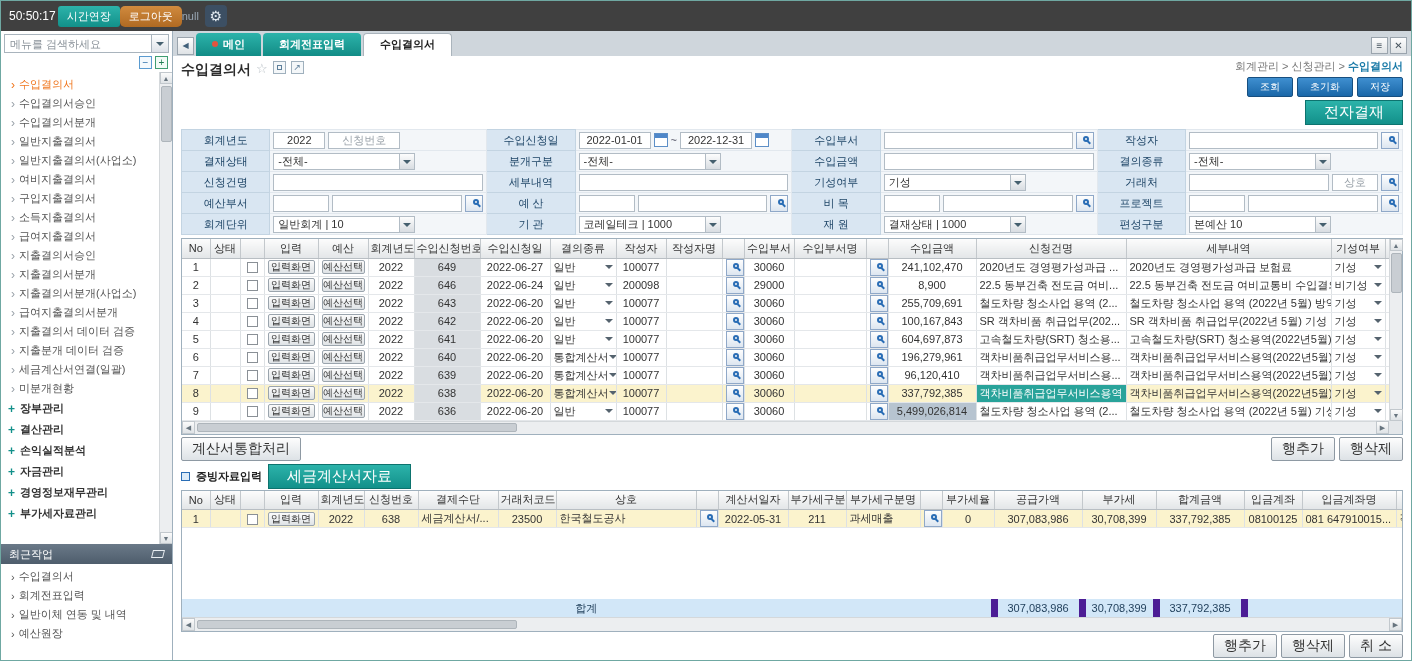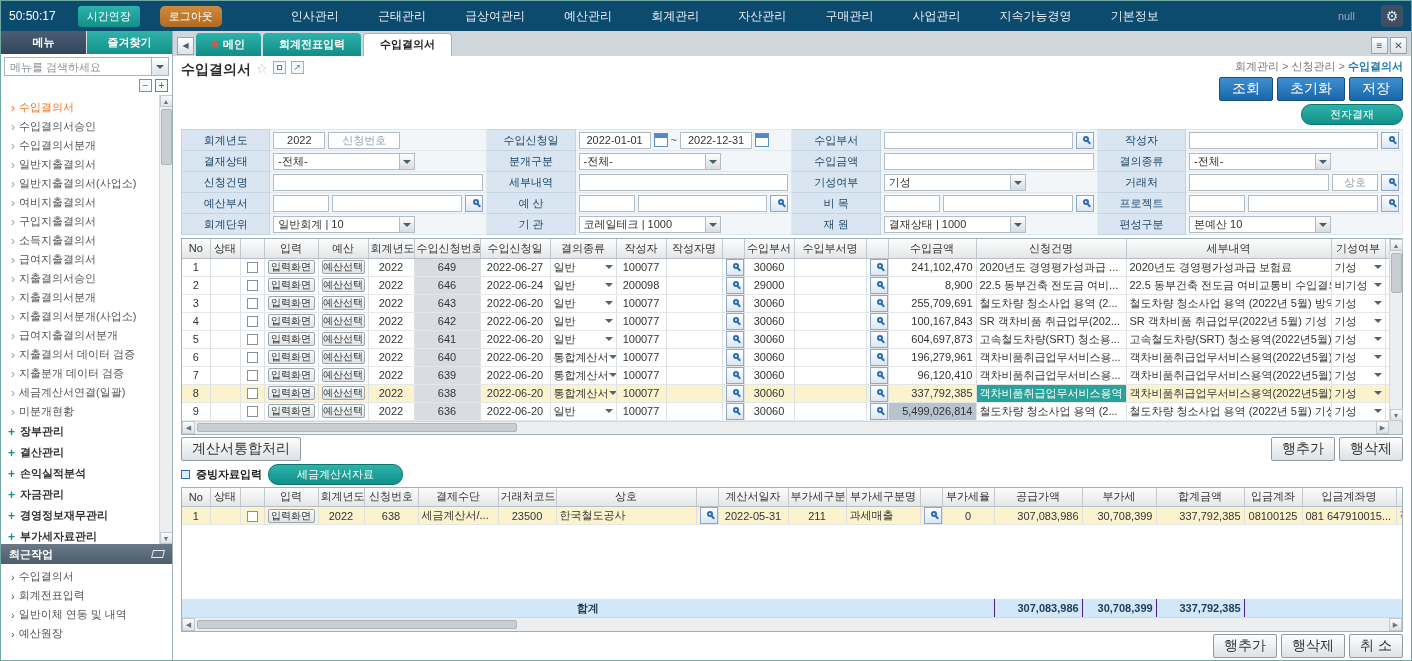--- a/index.html
+++ b/index.html
@@ -1,19 +1,19 @@
 <!DOCTYPE html>
 <html><head>
 <meta charset="utf-8">
 <style>
 *{box-sizing:border-box;margin:0;padding:0}
 html,body{width:1412px;height:661px;overflow:hidden;font-family:"Liberation Sans","DejaVu Sans",sans-serif;font-size:11px;background:#fff;color:#333}
 .app{width:1412px;height:661px;border:1px solid #6fa8a2;display:flex;flex-direction:column;background:#eef1f3}
 
-.topbar{height:30px;background:#0c4a6e;display:flex;align-items:center;gap:20px;padding:0 8px;flex:0 0 30px}
+.topbar{height:30px;background:#404040;display:flex;align-items:center;gap:0;padding:0 8px;flex:0 0 30px}
 .timer{color:#fff;font-size:12px;margin-right:2px}
 .btn{border:none;cursor:pointer;font-family:inherit}
 .btn-ext{background:linear-gradient(#2cb3aa,#12908a);color:#fff;border-radius:3px;padding:3px 9px;font-size:11px}
 .btn-logout{background:linear-gradient(#d08a3e,#b06a22);color:#fff;border-radius:5px;padding:3px 9px;font-size:11px}
 .topnav{flex:1;display:flex;justify-content:space-evenly;margin:0 130px 0 20px}
 .topnav-item{color:#eaf0f5;font-size:12px;padding:4px 10px;cursor:pointer;white-space:nowrap}
 .user-null{color:#9aa7b4;font-size:11px;margin-right:6px}
 .gear{width:22px;height:22px;background:#3c4f63;border-radius:4px;color:#dfe7ee;font-size:14px;line-height:22px;text-align:center;cursor:pointer}
 
 .main{flex:1;display:flex;min-height:0}
@@ -32,21 +32,21 @@
 .pmbtn.plus{border-color:#3f9e72;color:#1f7d52;background:#f2fbf6}
 .menu-scroll{flex:1;position:relative;overflow:hidden;padding:3px 14px 0 0;min-height:0}
 .menu-item,.recent-item{display:flex;align-items:center;gap:4px;height:19px;padding-left:10px;color:#555;cursor:pointer;white-space:nowrap;overflow:hidden}
 .menu-item .arrow-marker{color:#9aa2a9;font-size:12px}
 .menu-item.active,.menu-item.active .arrow-marker{color:#f0761e}
 .group-item{display:flex;align-items:center;gap:5px;height:21px;padding-left:7px;color:#333;font-weight:bold;cursor:pointer}
 .plus-icon{color:#12908a;font-weight:bold;font-size:12px}
 .vscroll{position:absolute;right:0;top:0;bottom:0;width:13px;background:#eceef0;border-left:1px solid #d4d8db;display:flex;flex-direction:column;align-items:center}
 .vs-btn{height:12px;width:13px;font-size:7px;color:#68757f;text-align:center;line-height:12px;background:linear-gradient(#fbfbfb,#dfe3e6);border:1px solid #c2c8cd;cursor:pointer}
 .vs-thumb{width:11px;height:56px;background:#c9ced3;border:1px solid #aeb5bb;margin-top:2px;border-radius:2px}
-.recent-header{flex:0 0 20px;background:linear-gradient(#6a7988,#4e5d6c);color:#fff;display:flex;align-items:center;justify-content:space-between;padding:0 8px;font-weight:bold}
+.recent-header{flex:0 0 20px;background:linear-gradient(#6a7988,#4e5d6c);color:#fff;display:flex;align-items:center;justify-content:space-between;padding:0 8px;font-weight:normal}
 .eraser{width:12px;height:8px;border:1px solid #e8edf1;transform:skewX(-14deg);cursor:pointer}
 .recent-list{flex:0 0 96px;padding:3px 0 0}
 
 .content{flex:1;display:flex;flex-direction:column;background:#fff;min-width:0;min-height:0}
 .tabbar{flex:0 0 24px;background:#cfd6dc;display:flex;align-items:flex-end;gap:2px;padding:2px 4px 0}
 .tabnav{width:17px;height:18px;margin-bottom:1px;background:linear-gradient(#fdfdfd,#dfe3e6);border:1px solid #9aa4ad;text-align:center;font-size:8px;line-height:16px;color:#41607a;cursor:pointer}
 .tab{display:flex;align-items:center;gap:5px;padding:3px 16px 4px;background:linear-gradient(#2cb3aa,#128c86);color:#fff;border-radius:4px 4px 0 0;font-weight:bold;cursor:pointer;white-space:nowrap}
 .tab.active{background:#fff;color:#222;border:1px solid #aab4bc;border-bottom:none}
 .tab-dot{width:6px;height:6px;border-radius:50%;background:#e2543f}
 .tab-right{margin-left:auto;display:flex;gap:2px;margin-bottom:2px}
@@ -56,33 +56,33 @@
 .hdr-left{display:flex;align-items:flex-start;gap:5px;padding-top:2px}
 .page-title{font-size:14px;font-weight:bold;color:#2c2c2c}
 .star{color:#b9c0c6;font-size:13px;cursor:pointer}
 .mini-ic{width:13px;height:13px;border:1px solid #9fb0bd;background:#f4f7f9;position:relative;cursor:pointer}
 .mini-ic.screen::after{content:"";position:absolute;inset:3px;border:1px solid #5e7f9a}
 .mini-ic.arr{color:#5e7f9a;font-size:9px;line-height:11px;text-align:center}
 .hdr-right{display:flex;flex-direction:column;align-items:flex-end;gap:3px}
 .breadcrumb{font-size:11px;color:#777}
 .bc-cur{color:#1b7ba8;font-weight:bold}
 .hbtns{display:flex;gap:4px}
-.bbtn{background:linear-gradient(#3f8fd0,#1a67a8);border:1px solid #174f80;color:#fff;border-radius:2px;padding:2px 12px;font-size:14px}
-.tbtn{background:linear-gradient(#2cb3aa,#12908a);border:1px solid #0d736e;color:#fff;border-radius:10px;padding:2px 28px;font-size:11px}
+.bbtn{background:linear-gradient(#3f8fd0,#1a67a8);border:1px solid #174f80;color:#fff;border-radius:2px;padding:2px 12px;font-size:10px}
+.tbtn{background:linear-gradient(#2cb3aa,#12908a);border:1px solid #0d736e;color:#fff;border-radius:0;padding:2px 18px;font-size:15px}
 
 .formwrap{padding:4px 8px 3px;background:#fff}
 .formtbl{width:100%;border-collapse:collapse;table-layout:fixed}
 .formtbl td{height:21px;border:1px solid #e2e8ee;padding:1px 3px}
 td.flbl{background:#d9e6f2;color:#1d4466;text-align:center;font-size:11px;border:1px solid #c3d4e2}
 td.ffld{background:#f3f6f9}
 .fwrap{display:flex;align-items:center;gap:3px}
 .ipt{height:17px;background:#fff;border:1px solid #b2bcc5;padding:0 4px;font-size:11px;line-height:15px;white-space:nowrap;overflow:hidden}
 .ipt.ph{color:#9aa2a9}
 .ctr{text-align:center}
-.rt{text-align:right}
+.rt{text-align:center}
 .grow{flex:1}
 .w52{width:52px}.w44{width:46px}.w56{width:56px}.w70{width:72px}
 .tilde{color:#556}
 .sel{width:142px;height:17px;background:#fff;border:1px solid #b2bcc5;display:flex;align-items:center;cursor:pointer}
 .selval{flex:1;padding:0 4px;white-space:nowrap;overflow:hidden}
 .selarr{width:15px;height:15px;background:linear-gradient(#fdfdfd,#d8dde2);border-left:1px solid #b2bcc5;position:relative}
 .selarr::after{content:"";position:absolute;left:3px;top:6px;border:4px solid transparent;border-top-color:#45606f}
 .magbtn{width:18px;height:17px;flex:0 0 18px;border:1px solid #8fa8c8;background:linear-gradient(#fefefe,#dde6f0);display:inline-flex;align-items:center;justify-content:center;cursor:pointer}
 .mag{width:6px;height:6px;border:2px solid #2a6db5;border-radius:50%;position:relative;margin:-3px -3px 0 0}
 .mag::after{content:"";position:absolute;width:5px;height:2px;background:#2a6db5;right:-4px;bottom:-3px;transform:rotate(45deg)}
@@ -108,58 +108,42 @@
 .hs-thumb{width:320px;height:9px;background:#c9ced3;border:1px solid #aeb5bb;border-radius:2px;margin:0 2px}
 .corner{background:#e4e7ea}
 .gfoot{flex:0 0 24px;display:flex;justify-content:space-between;align-items:center;padding:2px 8px}
 .gbtn{background:linear-gradient(#fdfdfd,#dde2e6);border:1px solid #8e99a3;border-radius:2px;padding:2px 10px;font-size:14px;color:#333;cursor:pointer}
 .rowbtns{display:flex;gap:4px}
 .evrow{flex:0 0 24px;display:flex;align-items:center;gap:6px;padding:1px 8px}
 .evic{width:9px;height:9px;border:1px solid #2a6db5;background:#dcebf8}
 .evtitle{font-weight:bold;color:#222}
 .gridbox2{margin:0 8px;flex:1;display:flex;flex-direction:column;border:1px solid #9fb0bd;background:#fff;min-height:0}
 .g2filler{flex:1;background:#fff}
-tr.sumrow td{background:#d2e7f8;border-right:1px solid #4c1d95;border-bottom:none;height:18px;font-weight:bold;color:#1d3c58}
+tr.sumrow td{background:#d2e7f8;border-right:7px solid #4c1d95;border-bottom:none;height:18px;font-weight:normal;color:#1d3c58}
 .botbtns{flex:0 0 26px;display:flex;justify-content:flex-end;align-items:center;gap:4px;padding:2px 8px}
 .statusbar{flex:0 0 26px;background:#f4f4f4;border-top:1px solid #c6cacd;display:flex;align-items:center;gap:8px;padding:0 14px;font-size:12px;font-weight:bold;color:#333}
 .gdot{width:10px;height:10px;border-radius:50%;background:radial-gradient(circle at 35% 30%,#7fe08a,#2e9e3e);border:1px solid #2a8a38}
 .notecell::after{content:"...";display:inline-block;margin-left:4px;padding:0 3px;border:1px solid #9aa4ad;background:linear-gradient(#fbfbfb,#dfe3e6);font-size:9px;line-height:10px;color:#333}
 </style>
 </head>
 <body>
 
 <div class="app">
 
   <div class="topbar">
     <span class="timer">50:50:17</span>
     <button class="btn btn-ext">시간연장</button>
     <button class="btn btn-logout">로그아웃</button>
-    <nav class="topnav">
-        <div class="topnav-item">인사관리</div>
-        <div class="topnav-item">근태관리</div>
-        <div class="topnav-item">급상여관리</div>
-        <div class="topnav-item">예산관리</div>
-        <div class="topnav-item">회계관리</div>
-        <div class="topnav-item">자산관리</div>
-        <div class="topnav-item">구매관리</div>
-        <div class="topnav-item">사업관리</div>
-        <div class="topnav-item">지속가능경영</div>
-        <div class="topnav-item">기본정보</div>
-      </nav>
     <span class="user-null">null</span>
     <div class="gear">⚙</div>
   </div>
 
   <div class="main">
 
     <aside class="sidebar">
-      <div class="side-tabs">
-        <div class="side-tab menu">메뉴</div>
-        <div class="side-tab fav">즐겨찾기</div>
-      </div>
       <div class="sbsearch">
         <span class="txt">메뉴를 검색하세요</span>
         <span class="drop"></span>
       </div>
       <div class="pmrow">
         <span class="pmbtn">−</span>
         <span class="pmbtn plus">+</span>
       </div>
       <div class="menu-scroll">
         <div class="vscroll">

